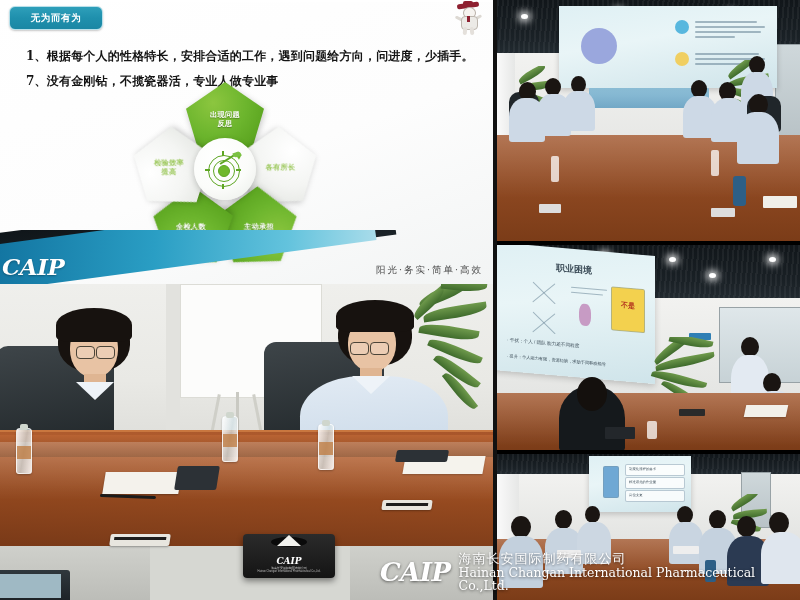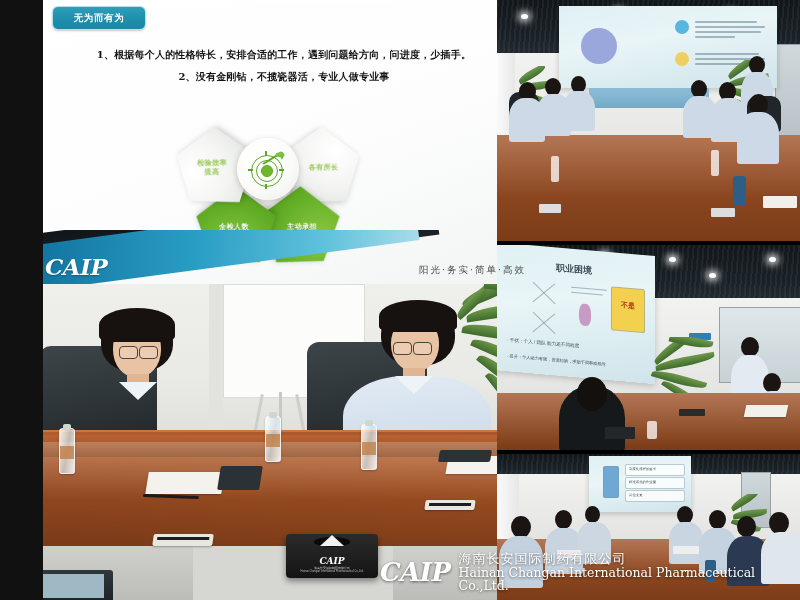--- a/index.html
+++ b/index.html
@@ -1,20 +1,20 @@
 <!DOCTYPE html>
 <html><head>
 <meta charset="utf-8">
 <style>
   html,body{margin:0;padding:0;background:#000;}
   body{width:800px;height:600px;overflow:hidden;font-family:"Liberation Sans","DejaVu Sans",sans-serif;}
   .stage{position:relative;width:800px;height:600px;background:#111;overflow:hidden;}
 
   
-  .left-col{position:absolute;left:0;top:0;width:493px;height:600px;margin-left:43px;}
+  .left-col{position:absolute;left:0;top:0;width:493px;height:600px;}
 
   
   .slide{position:absolute;left:0;top:0;width:493px;height:284px;
          background:linear-gradient(160deg,#ffffff 0%,#fdfdfd 55%,#f2f4f4 100%);
          overflow:hidden;}
   .slide-topline{position:absolute;left:0;top:0;width:493px;height:2px;background:#fff;}
   .badge{position:absolute;left:9px;top:6px;width:92px;height:22px;border-radius:6px;
          background:linear-gradient(180deg,#2e9fba 0%,#1f90ad 50%,#1b87a4 100%);
          border:1px solid #b9e0ea;box-shadow:0 1px 2px rgba(0,0,0,.22);
          display:flex;align-items:center;justify-content:center;}
@@ -28,22 +28,22 @@
   .m-cap2{position:absolute;left:12px;top:1px;width:10px;height:5px;background:#8e2030;border-radius:2px 2px 0 0;}
   .m-head{position:absolute;left:12px;top:7px;width:11px;height:10px;border-radius:50%;background:#f6f3ef;border:1px solid #b9b0a8;}
   .m-body{position:absolute;left:10px;top:16px;width:15px;height:12px;background:#eceae6;border:1px solid #bdb6ae;border-radius:4px;}
   .m-arm-l{position:absolute;left:4px;top:17px;width:8px;height:3px;background:#ddd9d3;transform:rotate(25deg);border-radius:2px;}
   .m-arm-r{position:absolute;left:23px;top:16px;width:8px;height:3px;background:#ddd9d3;transform:rotate(-30deg);border-radius:2px;}
   .m-leg-l{position:absolute;left:12px;top:27px;width:4px;height:8px;background:#e4e0db;border-radius:2px;transform:rotate(6deg);}
   .m-leg-r{position:absolute;left:19px;top:27px;width:4px;height:8px;background:#e4e0db;border-radius:2px;transform:rotate(-6deg);}
   .m-tie{position:absolute;left:16px;top:16px;width:3px;height:6px;background:#8e2030;}
 
   .bullets{position:absolute;left:26px;top:48px;width:430px;}
-  .bullet{font-size:10px;color:#141414;font-weight:bold;margin-bottom:7.5px;letter-spacing:.2px;
-          font-family:"DejaVu Serif","Liberation Serif",serif;white-space:nowrap;text-align:center;}
+  .bullet{font-size:12px;color:#141414;font-weight:bold;margin-bottom:7.5px;letter-spacing:.2px;
+          font-family:"DejaVu Serif","Liberation Serif",serif;white-space:nowrap;}
 
   
   .flower{position:absolute;left:120px;top:82px;width:210px;height:165px;}
   .petal{position:absolute;width:78px;height:74px;display:flex;align-items:center;justify-content:center;
          text-align:center;line-height:1.25;filter:drop-shadow(1px 2px 3px rgba(0,0,0,.22));}
   .petal .ptxt{font-size:7.2px;font-weight:bold;letter-spacing:.3px;position:relative;z-index:3;
                font-family:"DejaVu Sans","Liberation Sans",sans-serif;}
   .pshape{position:absolute;inset:0;clip-path:polygon(50% 0%,100% 36%,82% 100%,18% 100%,0% 36%);border-radius:6px;}
   .p-green .pshape{background:radial-gradient(circle at 35% 28%,#8cc63f 0%,#6cb52d 45%,#4d9715 100%);}
   .p-green .ptxt{color:#ffffff;text-shadow:0 1px 1px rgba(0,0,0,.3);}
@@ -214,24 +214,31 @@
         <div class="m-arm-l"></div>
           <div class="m-arm-r"></div>
         <div class="m-body"></div>
           <div class="m-tie"></div>
         <div class="m-leg-l"></div>
           <div class="m-leg-r"></div>
       </div>
 
       <div class="bullets">
         <div class="bullet">1、根据每个人的性格特长，安排合适的工作，遇到问题给方向，问进度，少插手。</div>
-        <div class="bullet">2、没有金刚钻，不揽瓷器活，专业人做专业事</div>
+        <div class="bullet">7、没有金刚钻，不揽瓷器活，专业人做专业事</div>
       </div>
 
       <div class="flower">
+        <div class="petal p-green p-top">
+          <div class="pshape"></div>
+          <div class="ptxt">
+            <div>出现问题</div>
+            <div>反思</div>
+          </div>
+        </div>
         <div class="petal p-white p-right">
           <div class="pshape"></div>
           <div class="ptxt">
             <div>各有所长</div>
           </div>
         </div>
         <div class="petal p-green p-bright">
           <div class="pshape"></div>
           <div class="ptxt">
             <div>主动承担</div>

